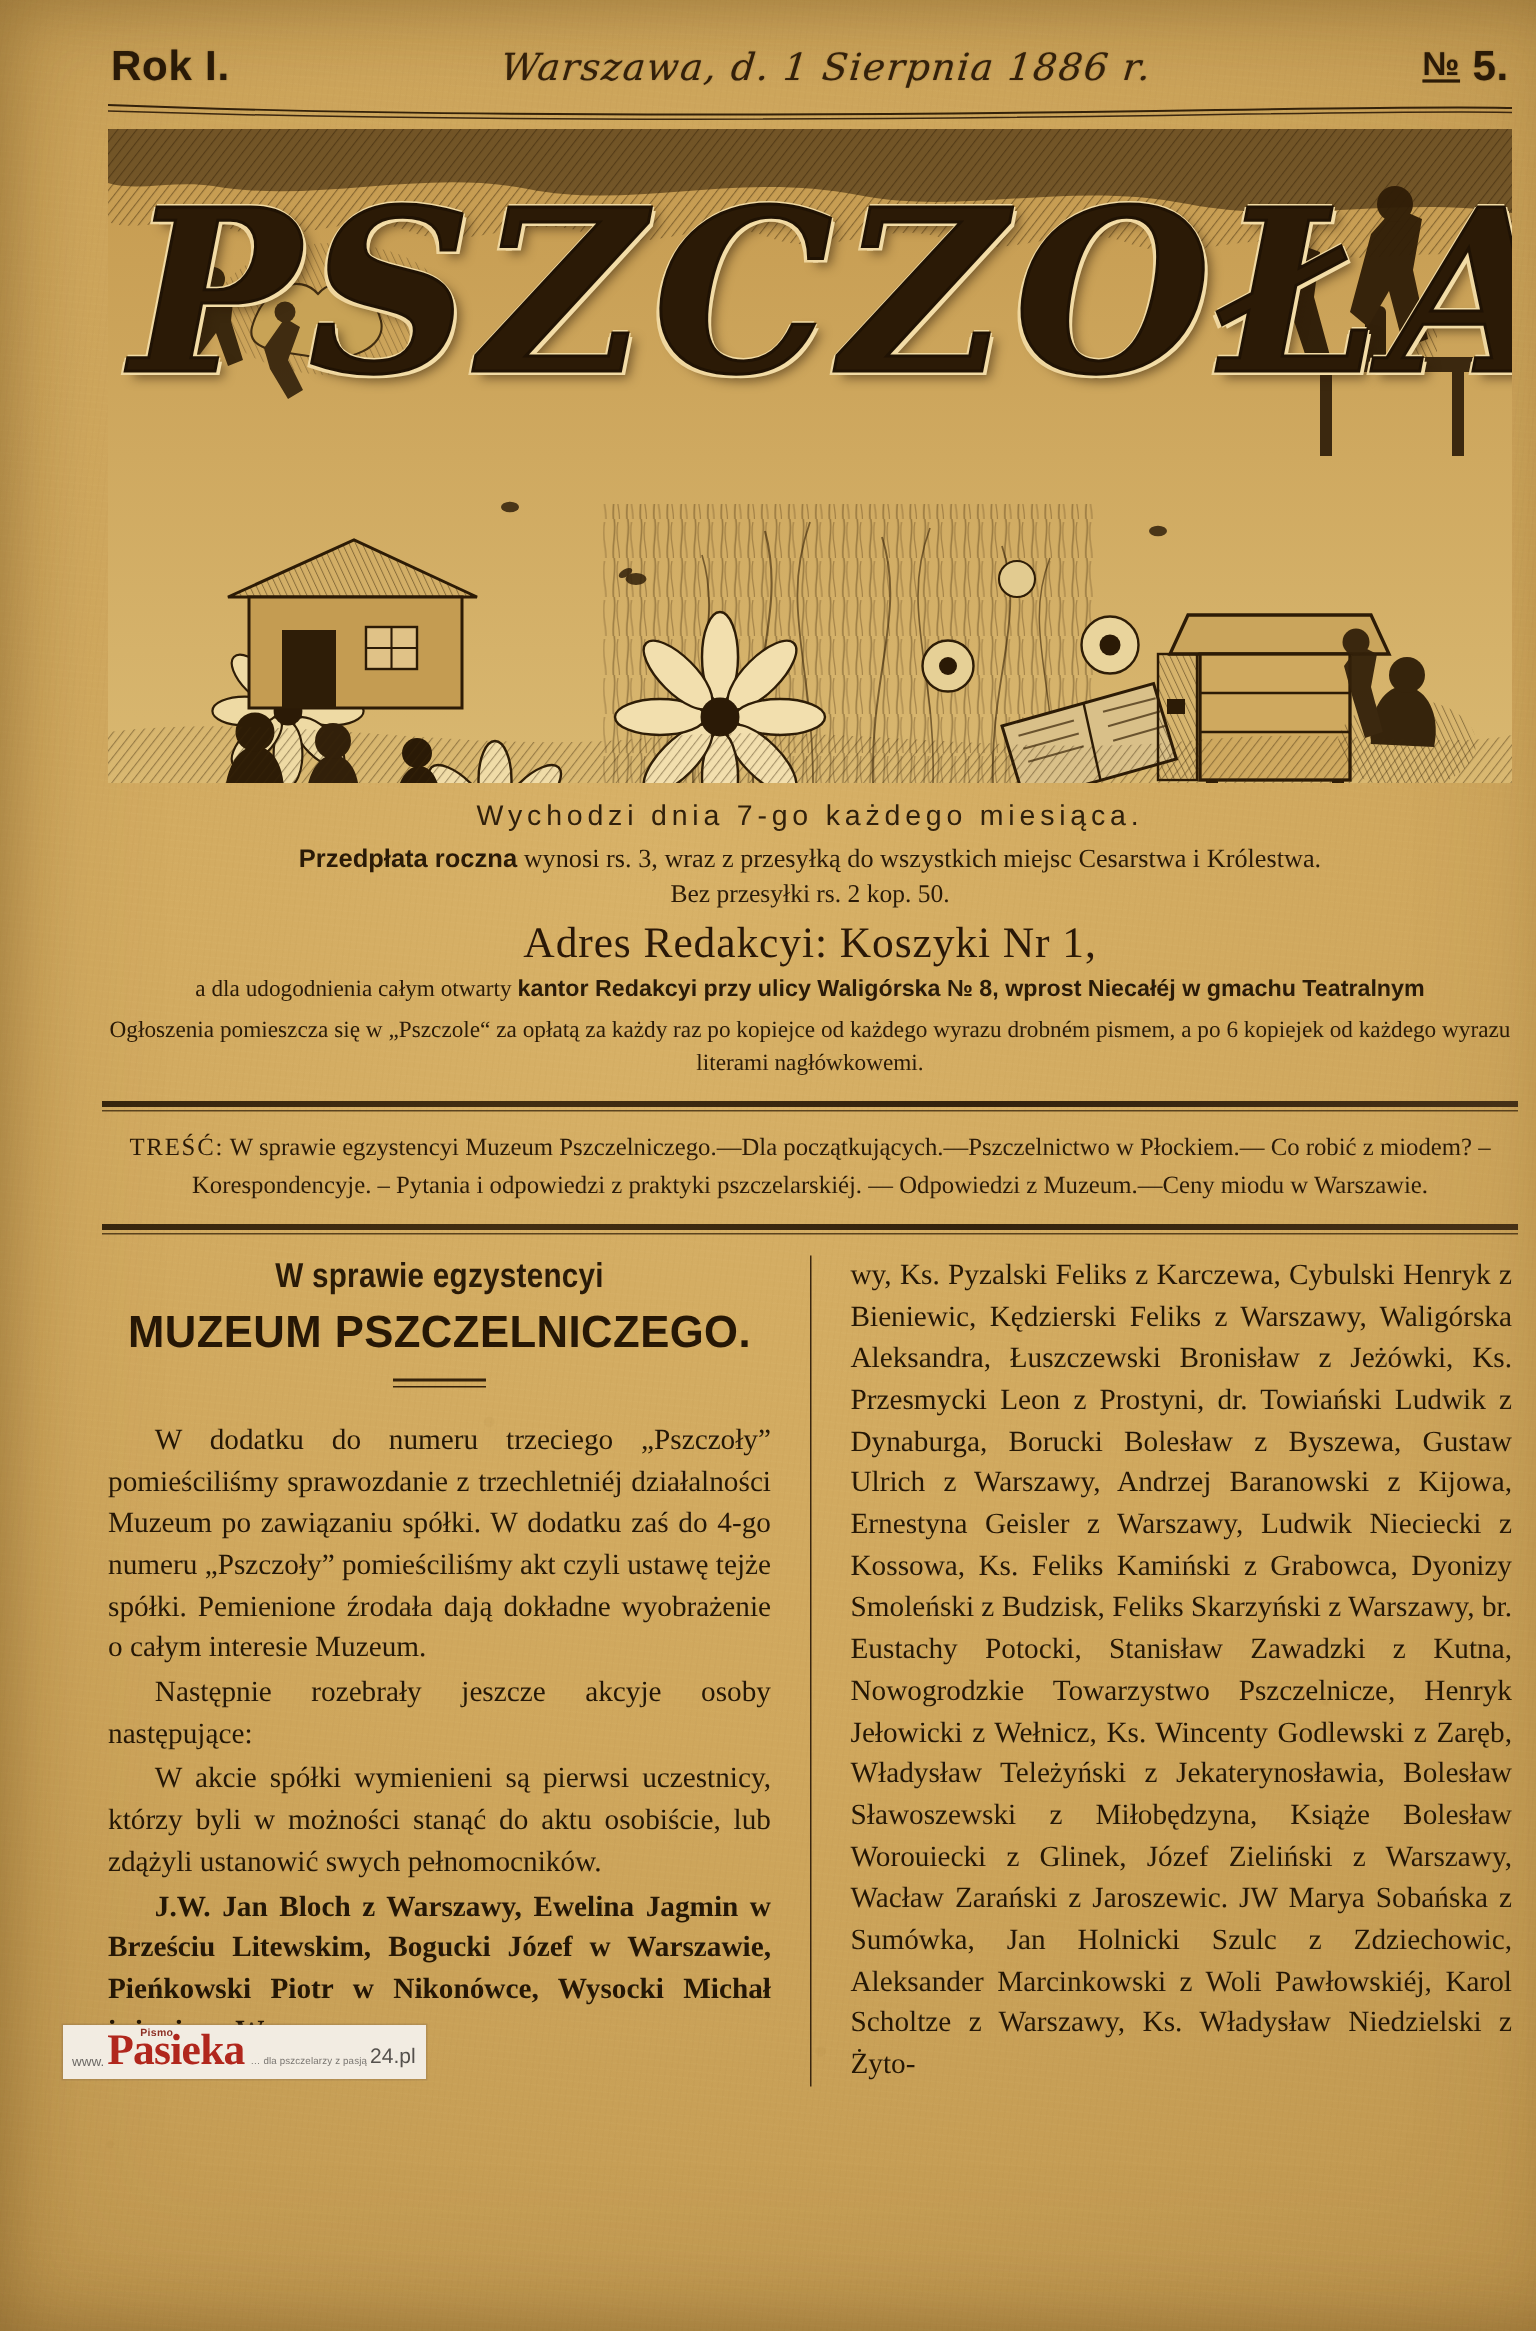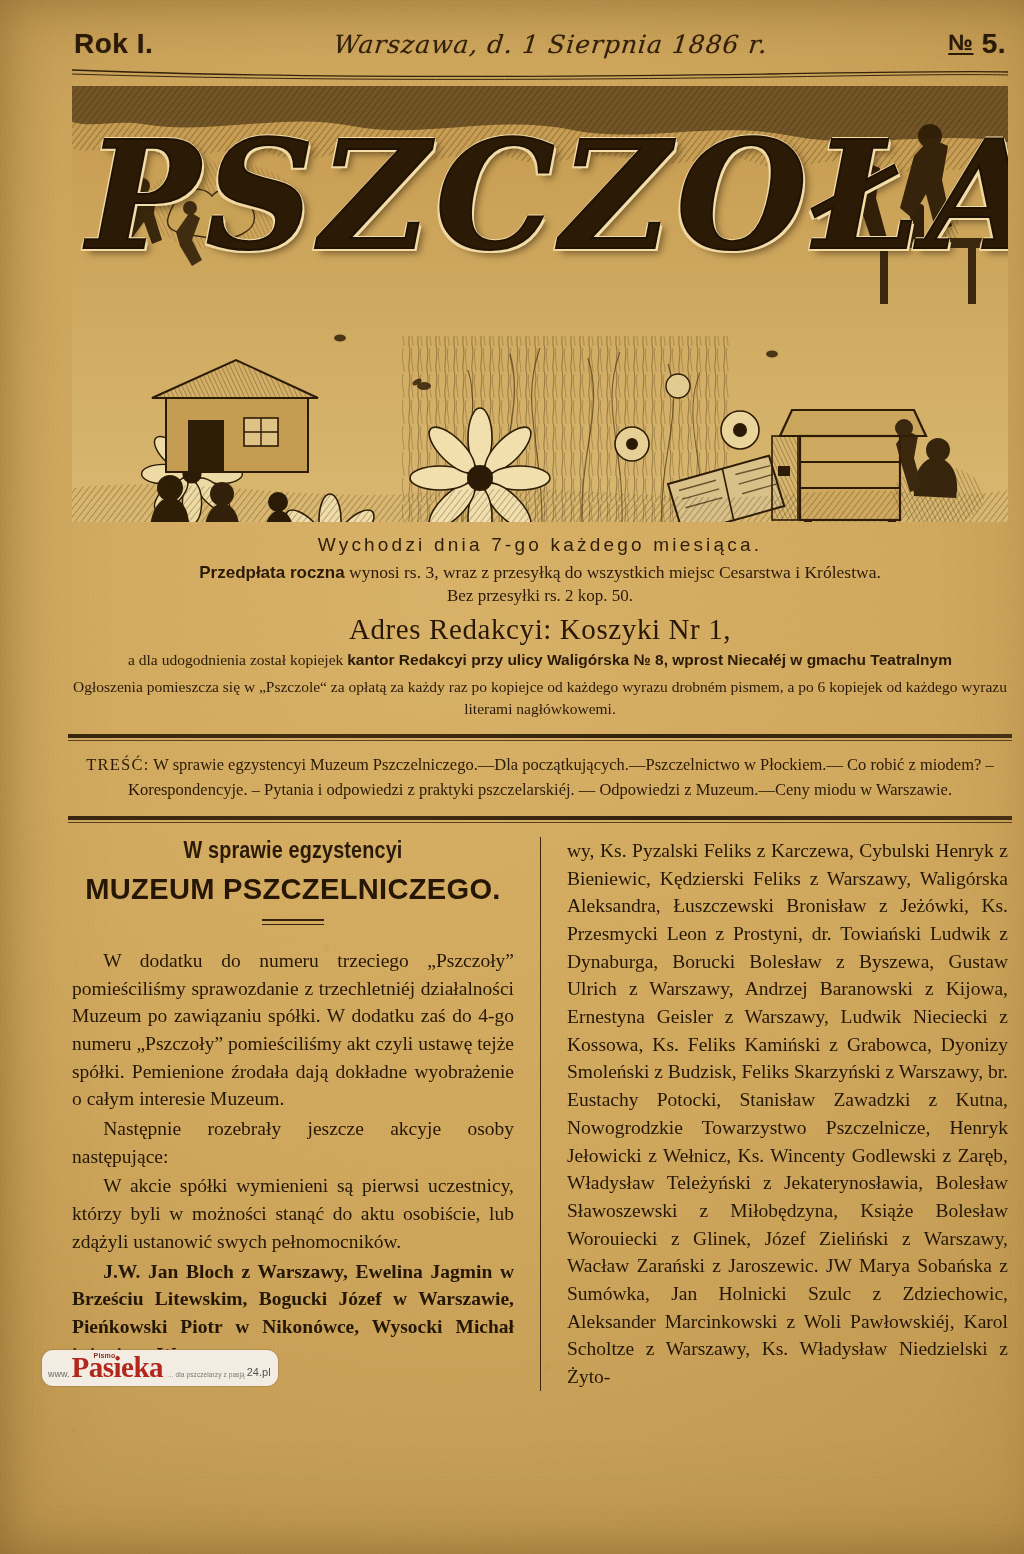--- a/index.html
+++ b/index.html
@@ -267,21 +267,20 @@
     position: absolute;
     left: 14px;
     bottom: 5px;
     z-index: 9;
     background: #f2ece2;
     padding: 4px 7px 4px 6px;
     display: flex;
     align-items: flex-end;
     gap: 2px;
     box-shadow: 0 0 0 1px rgba(140,110,70,.35);
-    border-radius: 11px;
   }
   .wm-www {
     font-family: "Liberation Sans", sans-serif;
     font-size: 9px;
     color: #6d6a66;
     margin-bottom: 3px;
   }
   .wm-mid { position: relative; line-height: 1; }
   .wm-pismo {
     position: absolute;
@@ -303,21 +302,21 @@
   .wm-tag {
     font-family: "Liberation Sans", sans-serif;
     font-size: 6.5px;
     color: #7a7671;
     letter-spacing: .1px;
     margin-top: 1px;
     text-align: center;
   }
   .wm-dom {
     font-family: "Liberation Sans", sans-serif;
-    font-size: 11px;
+    font-size: 14px;
     color: #55514d;
     margin-bottom: 4px;
     text-align: right;
   }
 </style>
 </head>
 <body>
 
 <div class="page">
   <div class="layer">
@@ -515,21 +514,21 @@
     </div>
 
     <div class="notice">
       <div class="spaced">Wychodzi dnia 7-go każdego miesiąca.</div>
       <div class="sub1">
         <b>Przedpłata roczna</b><span> wynosi rs. 3, wraz z przesyłką do wszystkich miejsc Cesarstwa i Królestwa.</span>
       </div>
       <div class="sub2">Bez przesyłki rs. 2 kop. 50.</div>
       <div class="addr">Adres Redakcyi: Koszyki Nr 1,</div>
       <div class="sub3">
-        <span>a dla udogodnienia został kopiejek </span><b>kantor Redakcyi przy ulicy Waligórska № 8, wprost Niecałéj w gmachu Teatralnym</b>
+        <span>a dla udogodnienia całym otwarty </span><b>kantor Redakcyi przy ulicy Waligórska № 8, wprost Niecałéj w gmachu Teatralnym</b>
       </div>
       <div class="sub4">Ogłoszenia pomieszcza się w „Pszczole“ za opłatą za każdy raz po kopiejce od każdego wyrazu drobném pismem, a po 6 kopiejek od każdego wyrazu literami nagłówkowemi.</div>
     </div>
 
     <div class="rule-double">
       <div class="thick"></div>
         <div class="thin"></div>
     </div>
 
     <div class="contents">

